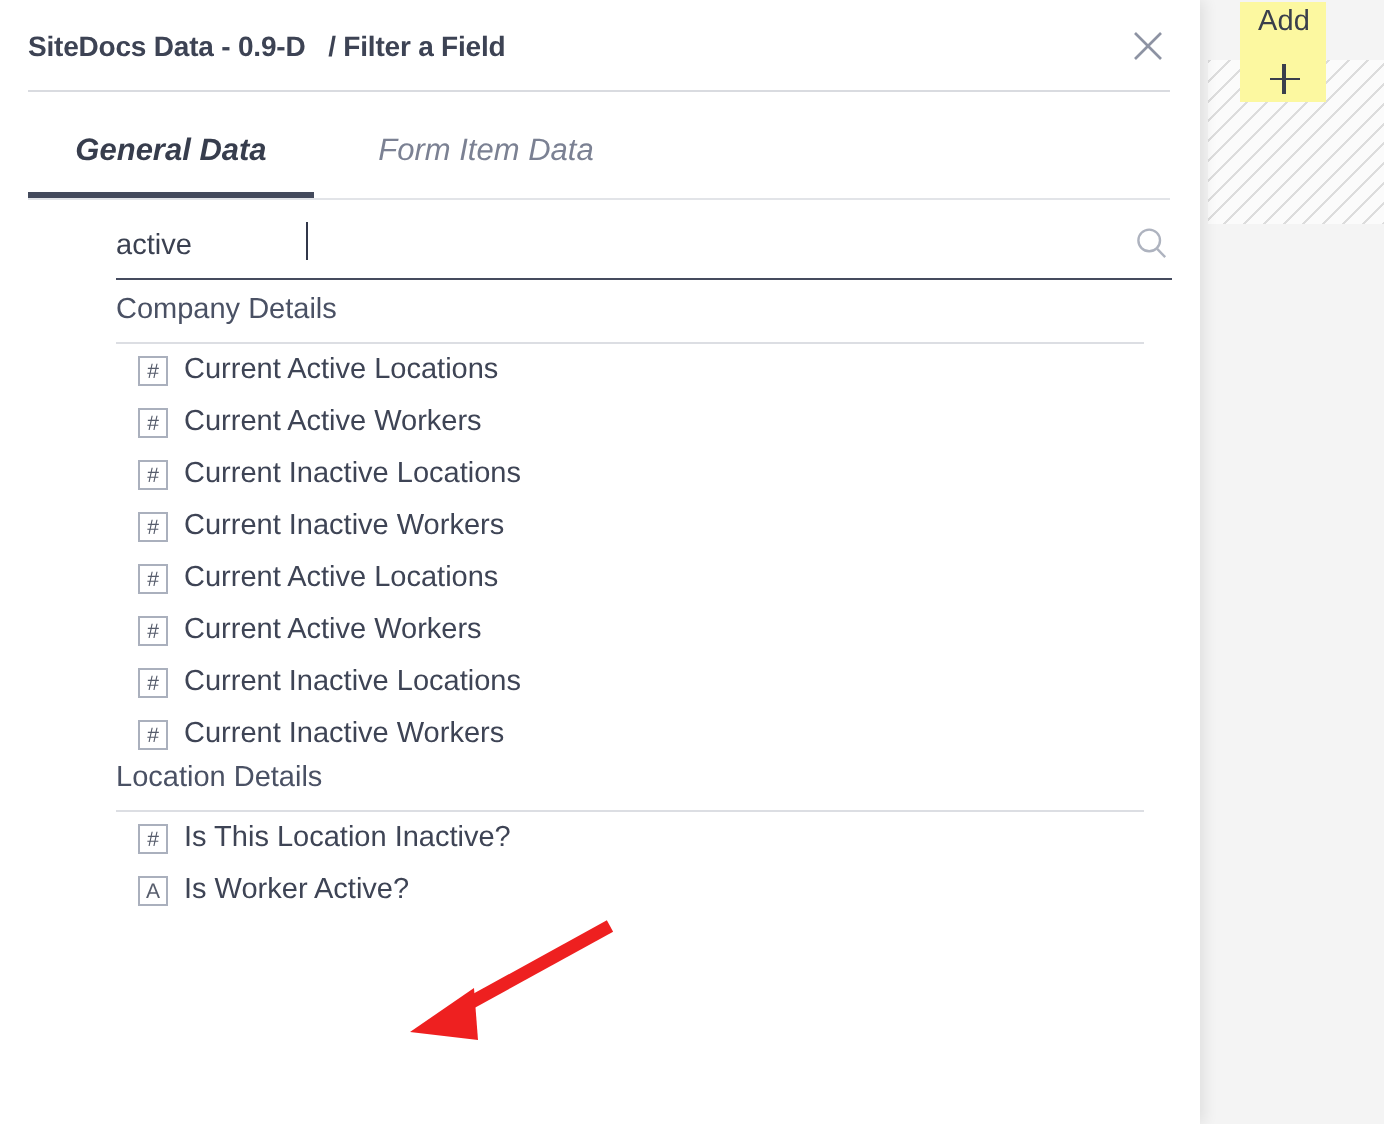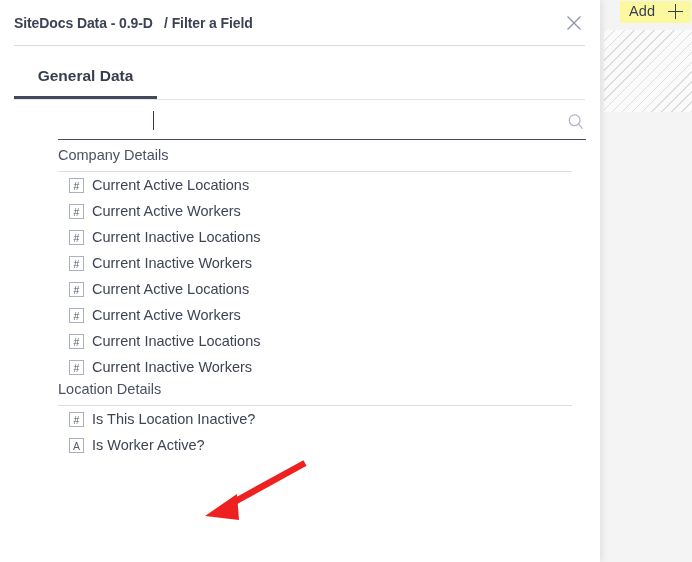--- a/index.html
+++ b/index.html
@@ -49,20 +49,21 @@
   .add-chip {
     position: absolute;
     left: 620px;
     top: 1px;
     padding: 3px 8px 4px 9px;
     background: #fcf8a0;
     display: flex;
     align-items: center;
     gap: 13px;
     line-height: 1;
+    flex-direction: column;
   }
   .add-chip .add-label {
     font-size: 14.5px;
     color: #3a3f4c;
     letter-spacing: .1px;
   }
   .add-chip .plus-icon {
     position: relative;
     width: 15px;
     height: 15px;
@@ -135,20 +136,21 @@
   }
   .tab {
     position: absolute;
     top: 0;
     height: 43px;
     line-height: 40px;
     font-size: 15.5px;
     cursor: pointer;
     color: #7b8193;
     text-align: center;
+    font-style: italic;
   }
   .tab.active {
     color: #373d4d;
     font-weight: bold;
   }
   .tab-general { left: 0px; width: 143px; }
   .tab-form    { left: 149px; width: 160px; }
   .tab.active:after {
     content: "";
     position: absolute;
@@ -303,24 +305,26 @@
         <svg width="20" height="20" viewBox="0 0 20 20" aria-hidden="true">
           <line x1="3.5" y1="3.5" x2="16.5" y2="16.5" stroke="#8d93a3" stroke-width="1.3"></line>
           <line x1="16.5" y1="3.5" x2="3.5" y2="16.5" stroke="#8d93a3" stroke-width="1.3"></line>
         </svg>
       </div>
     </div>
     <div class="header-rule"></div>
 
     <div class="tabs">
       <div class="tab tab-general active">General Data</div>
+      <div class="tab tab-form">Form Item Data</div>
       <div class="tabs-rule"></div>
     </div>
 
     <div class="search-wrap">
+      <input class="search-input" type="text" value="active" style="">
       <div class="search-caret"></div>
       <div class="search-rule"></div>
       <div class="search-icon">
         <svg width="20" height="20" viewBox="0 0 20 20" aria-hidden="true">
           <circle cx="8.6" cy="8.2" r="5.4" fill="none" stroke="#aeb3bf" stroke-width="1.2"></circle>
           <line x1="12.6" y1="12.4" x2="16.6" y2="16.6" stroke="#aeb3bf" stroke-width="1.2"></line>
         </svg>
       </div>
     </div>
 

